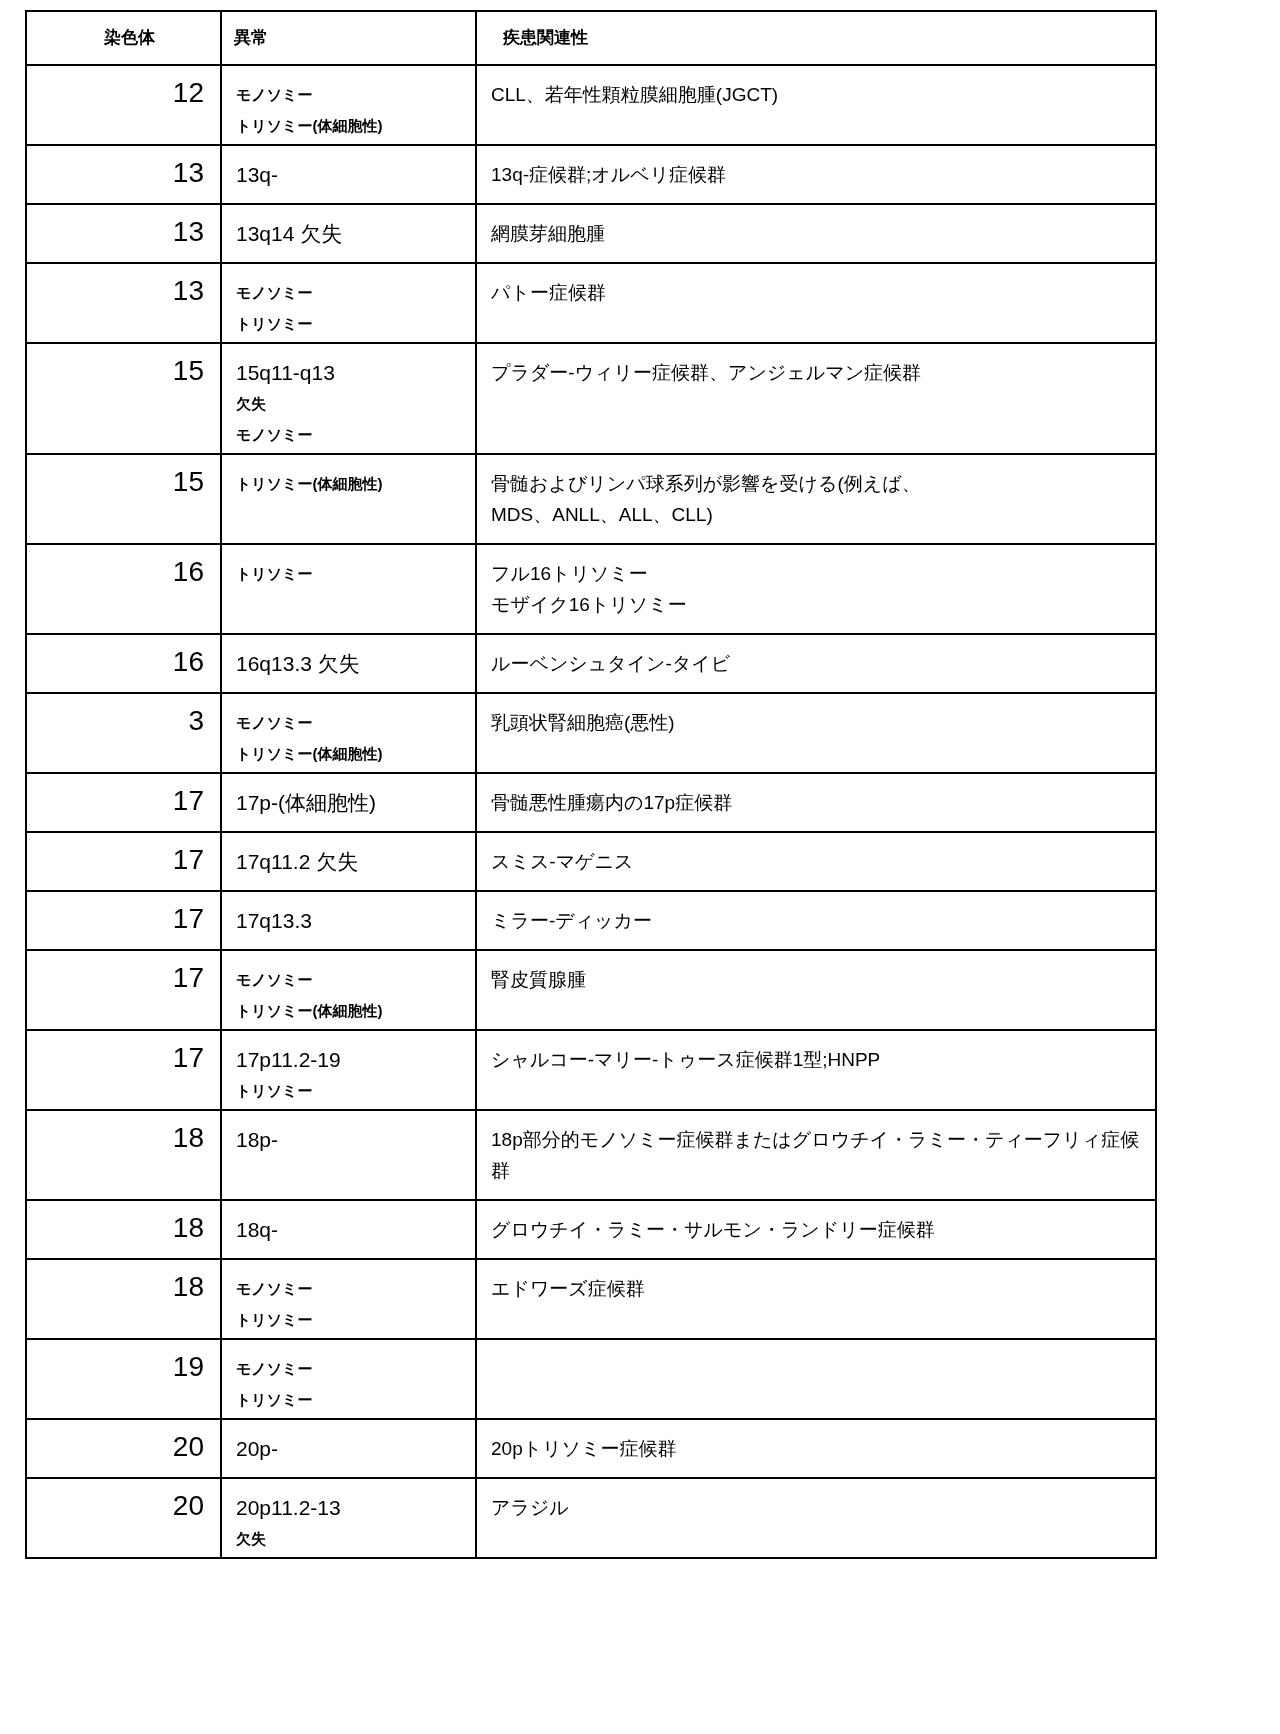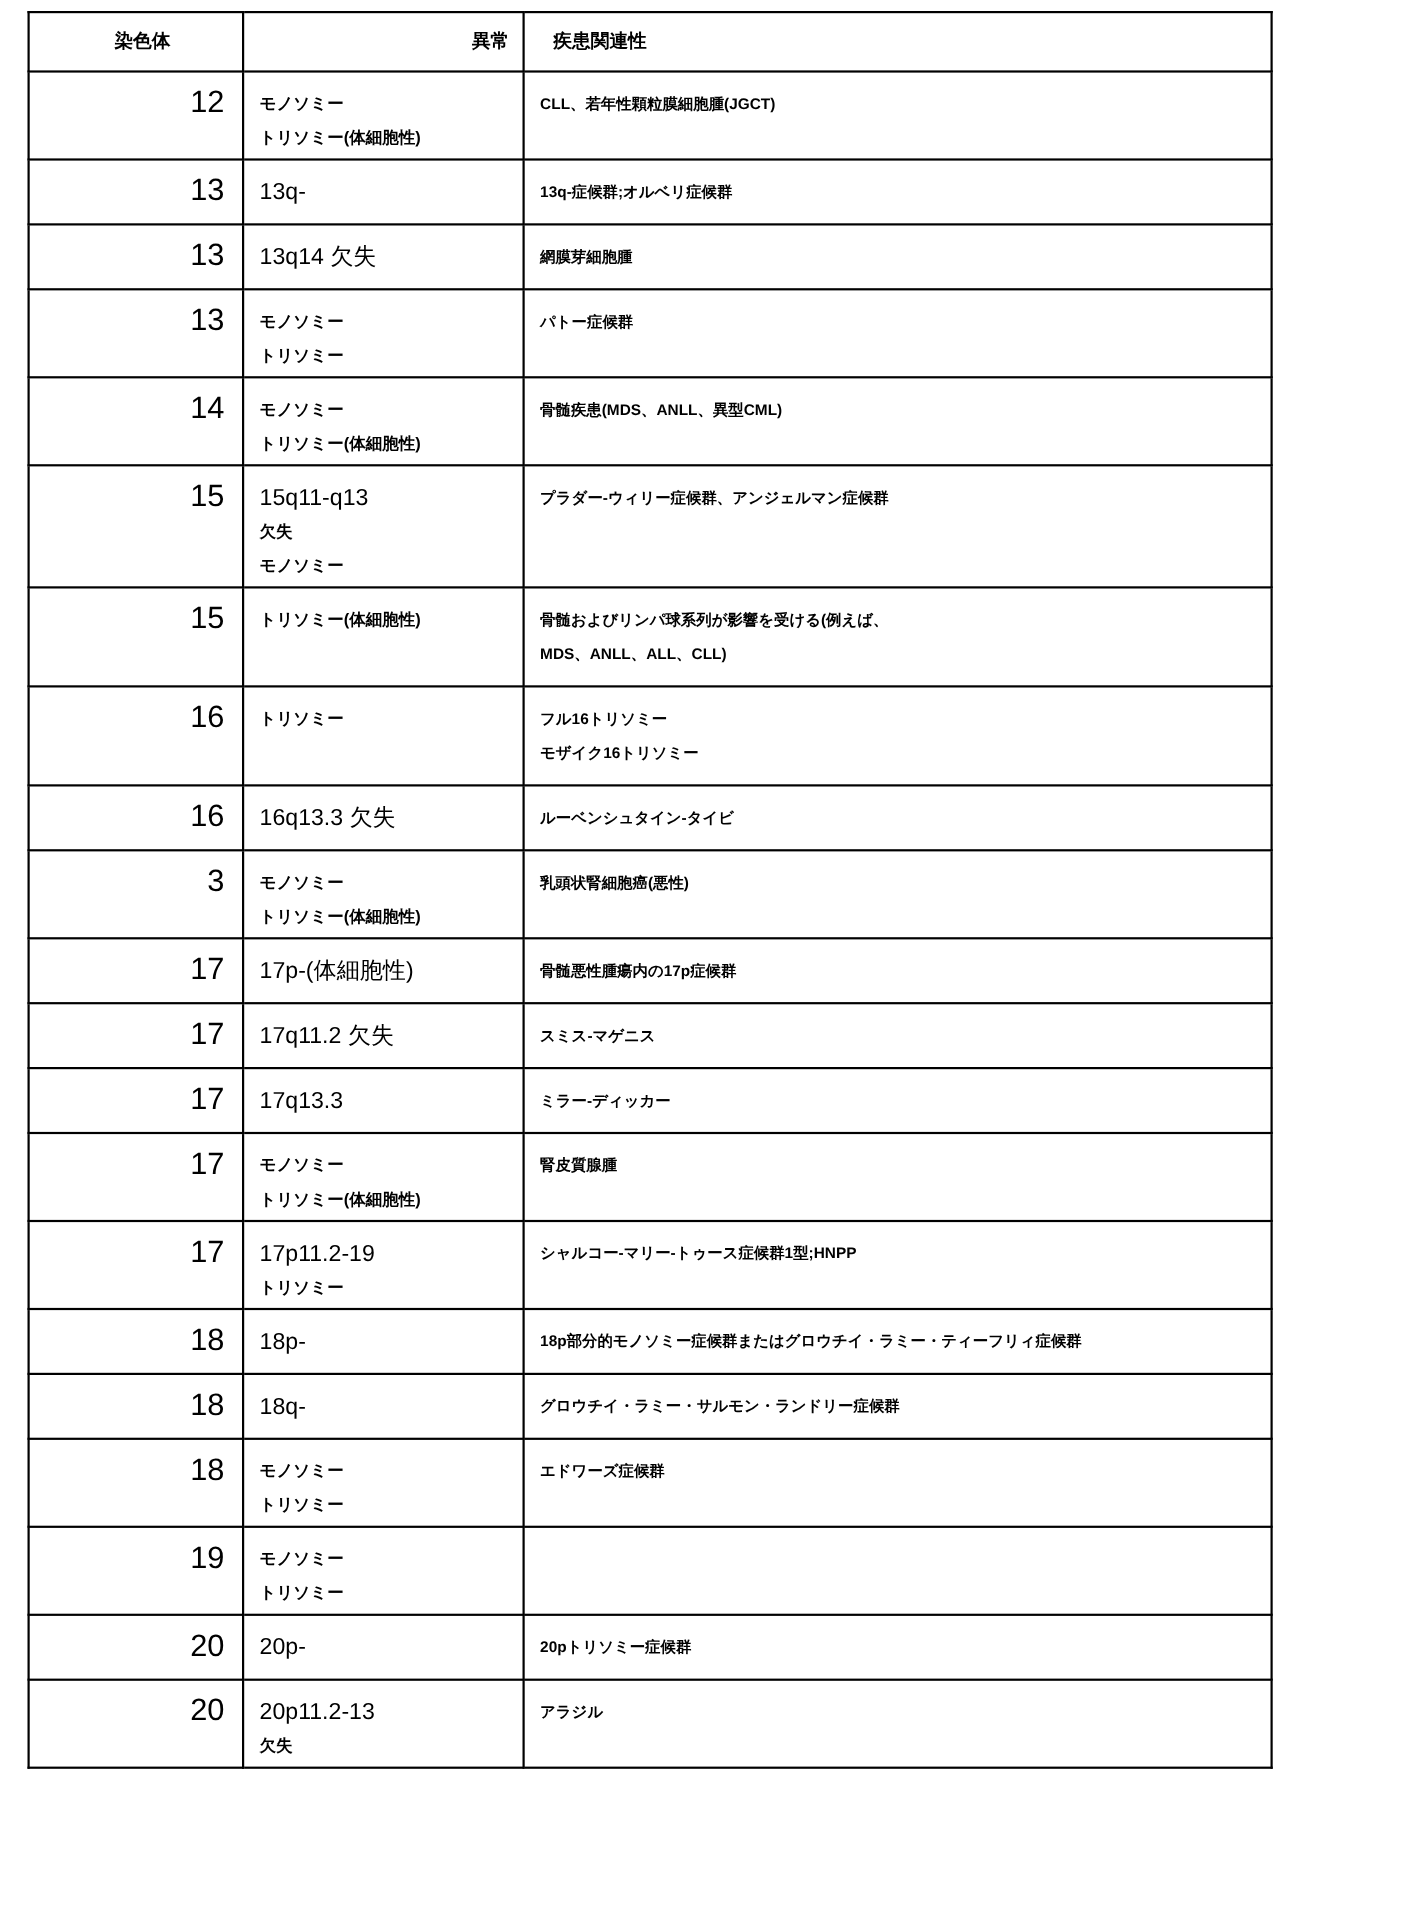--- a/index.html
+++ b/index.html
@@ -27,21 +27,21 @@
     vertical-align: top;
     overflow: hidden;
   }
   thead th {
     font-size: 17px;
     font-weight: bold;
     padding: 15px 12px;
     line-height: 22px;
   }
   th.h-chr { text-align: center; padding-left: 24px; }
-  th.h-abn { text-align: right; border-radius: 15px; }
+  th.h-abn { text-align: left; border-radius: 15px; }
   th.h-dis { text-align: left; padding-left: 26px; }
   td.cell-chr {
     text-align: right;
     padding: 12px 16px 12px 8px;
     font-size: 28px;
     line-height: 30px;
   }
   td.cell-abn {
     padding: 13px 8px 3px 14px;
   }
@@ -54,23 +54,23 @@
     font-weight: normal;
     white-space: nowrap;
   }
   .line-jp {
     font-size: 15px;
     line-height: 31px;
     font-weight: bold;
     white-space: nowrap;
   }
   .line-dis {
-    font-size: 14px;
+    font-size: 19px;
     line-height: 31px;
-    font-weight: bold;
+    font-weight: normal;
   }
 </style>
 </head>
 <body>
 
 <div class="page">
   <table class="karyotable">
     <colgroup>
       <col class="c-chr">
       <col class="c-abn">
@@ -116,30 +116,20 @@
           <td class="cell-chr"><span>13</span></td>
           <td class="cell-abn">
             <div class="line-jp">モノソミー</div>
             <div class="line-jp">トリソミー</div>
           </td>
           <td class="cell-dis">
             <div class="line-dis">パトー症候群</div>
           </td>
         </tr>
         <tr>
-          <td class="cell-chr"><span>14</span></td>
-          <td class="cell-abn">
-            <div class="line-jp">モノソミー</div>
-            <div class="line-jp">トリソミー(体細胞性)</div>
-          </td>
-          <td class="cell-dis">
-            <div class="line-dis">骨髄疾患(MDS、ANLL、異型CML)</div>
-          </td>
-        </tr>
-        <tr>
           <td class="cell-chr"><span>15</span></td>
           <td class="cell-abn">
             <div class="line-alpha">15q11-q13</div>
             <div class="line-jp">欠失</div>
             <div class="line-jp">モノソミー</div>
           </td>
           <td class="cell-dis">
             <div class="line-dis">プラダー-ウィリー症候群、アンジェルマン症候群</div>
           </td>
         </tr>

